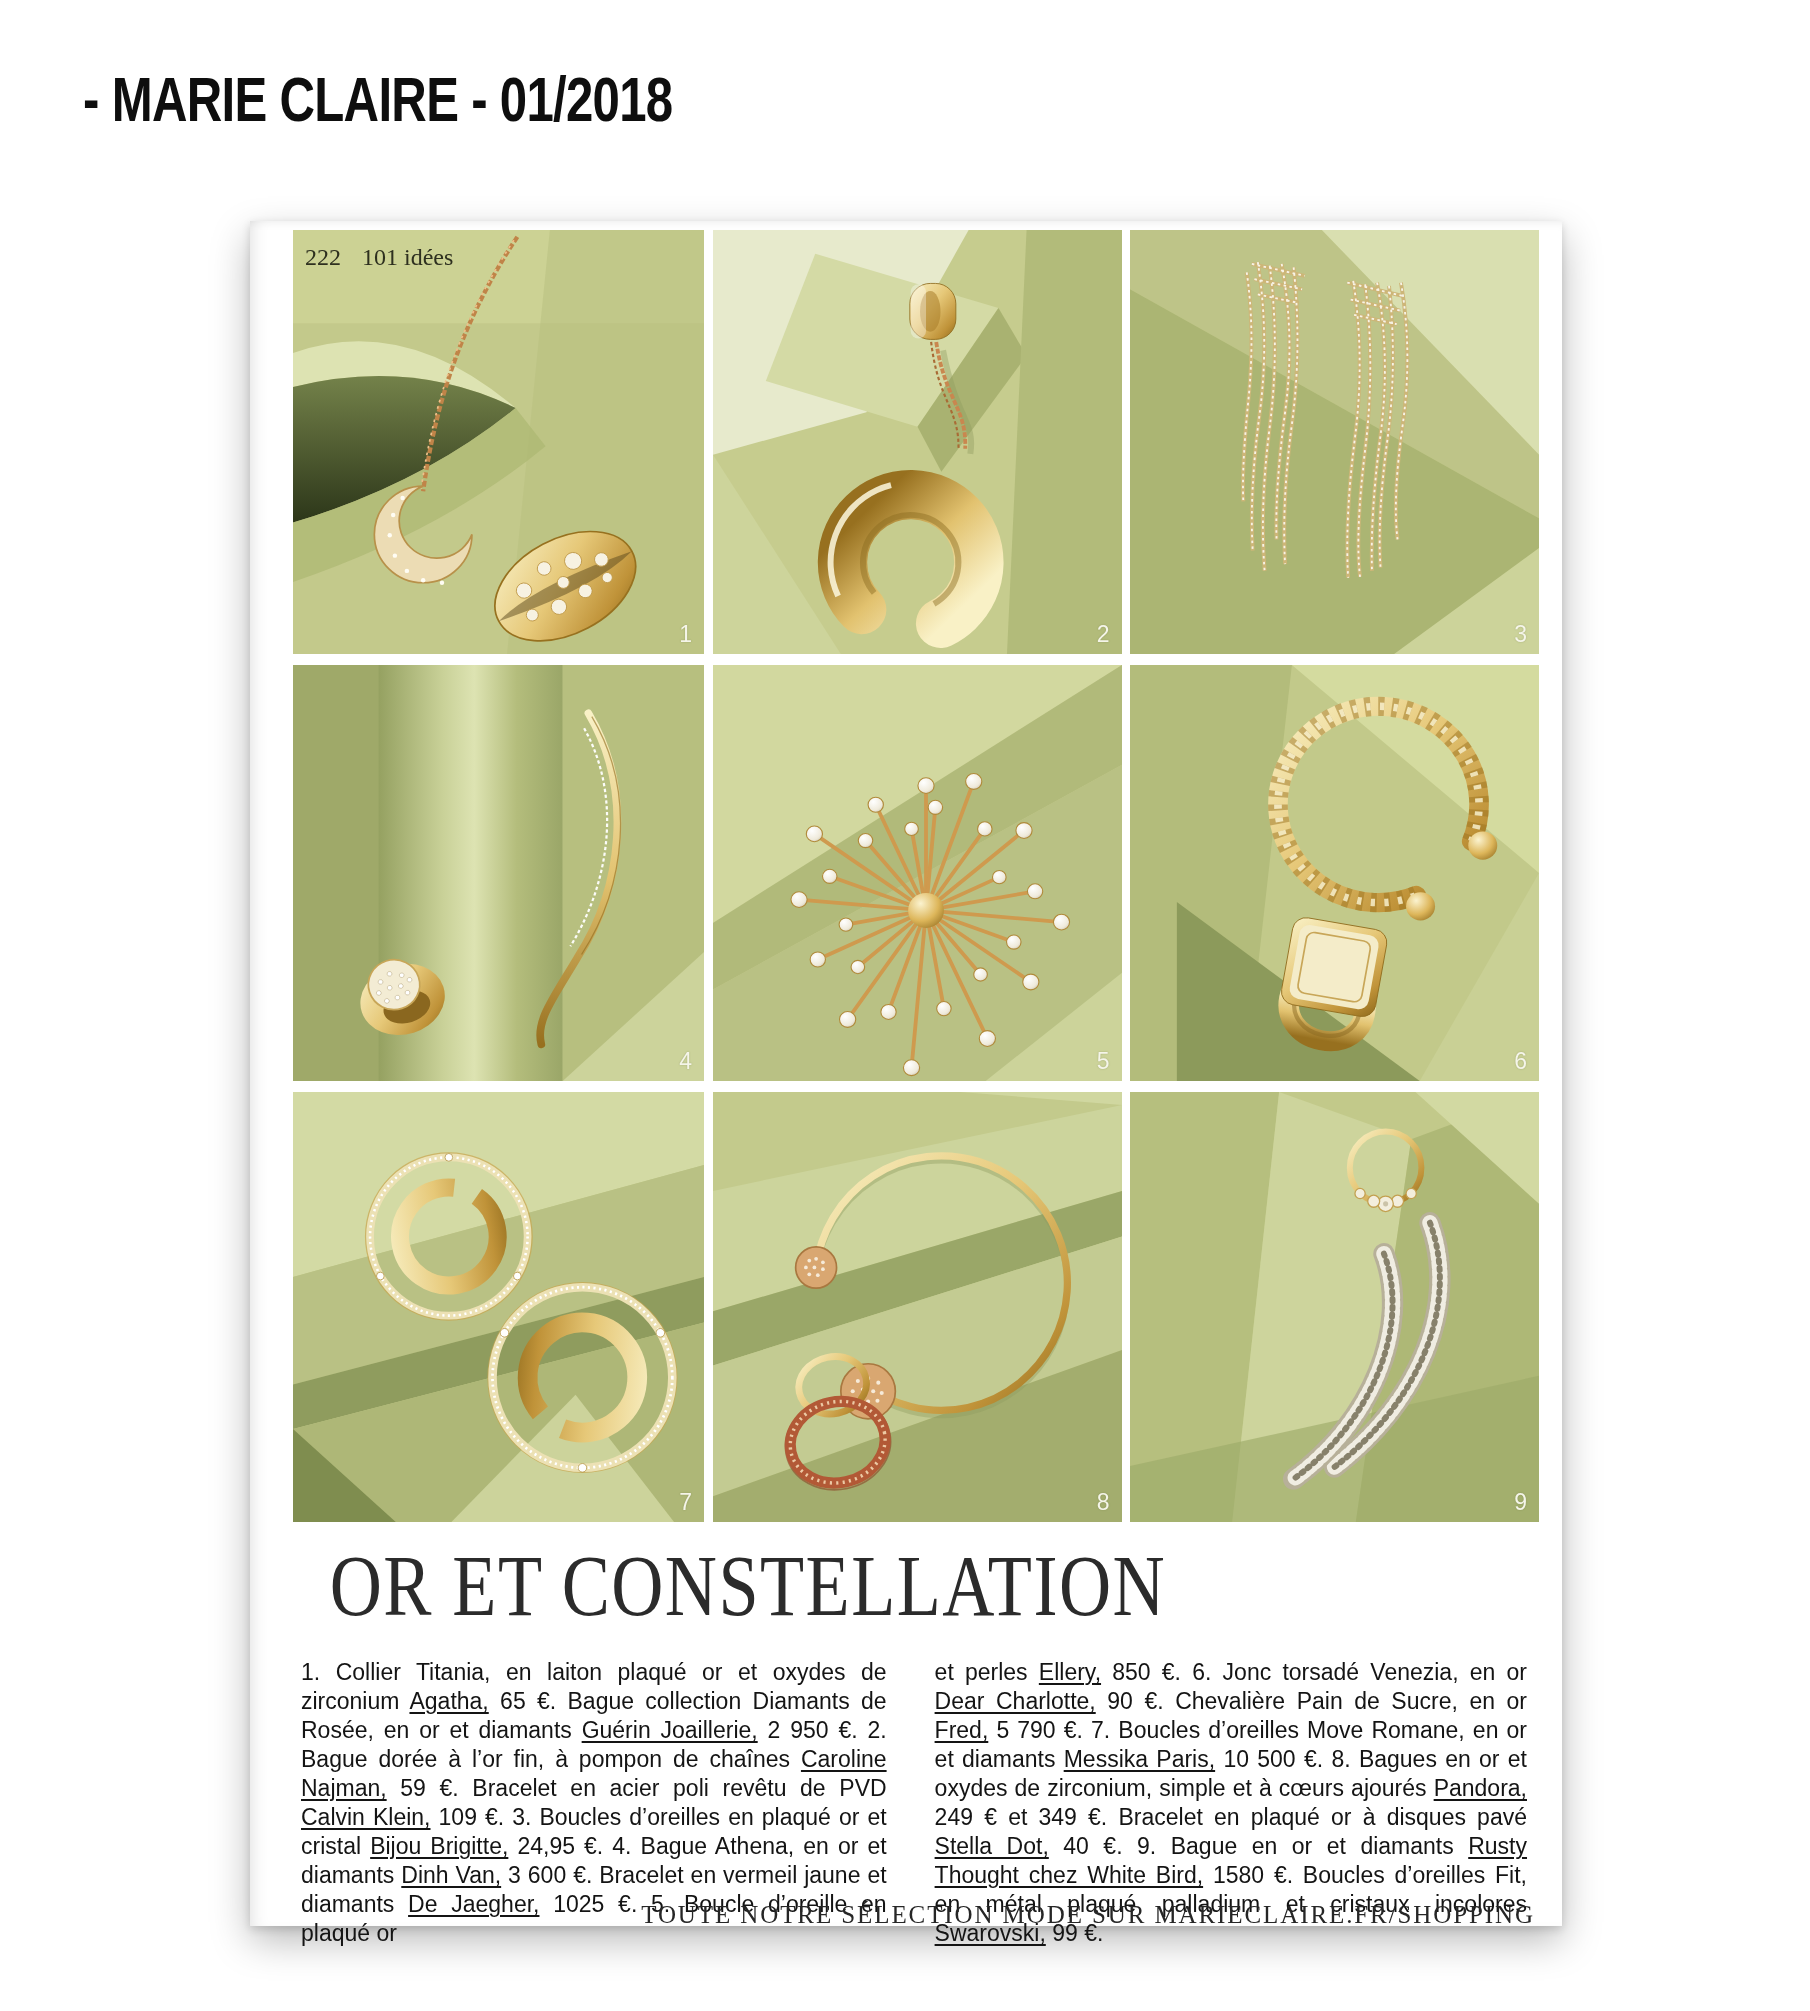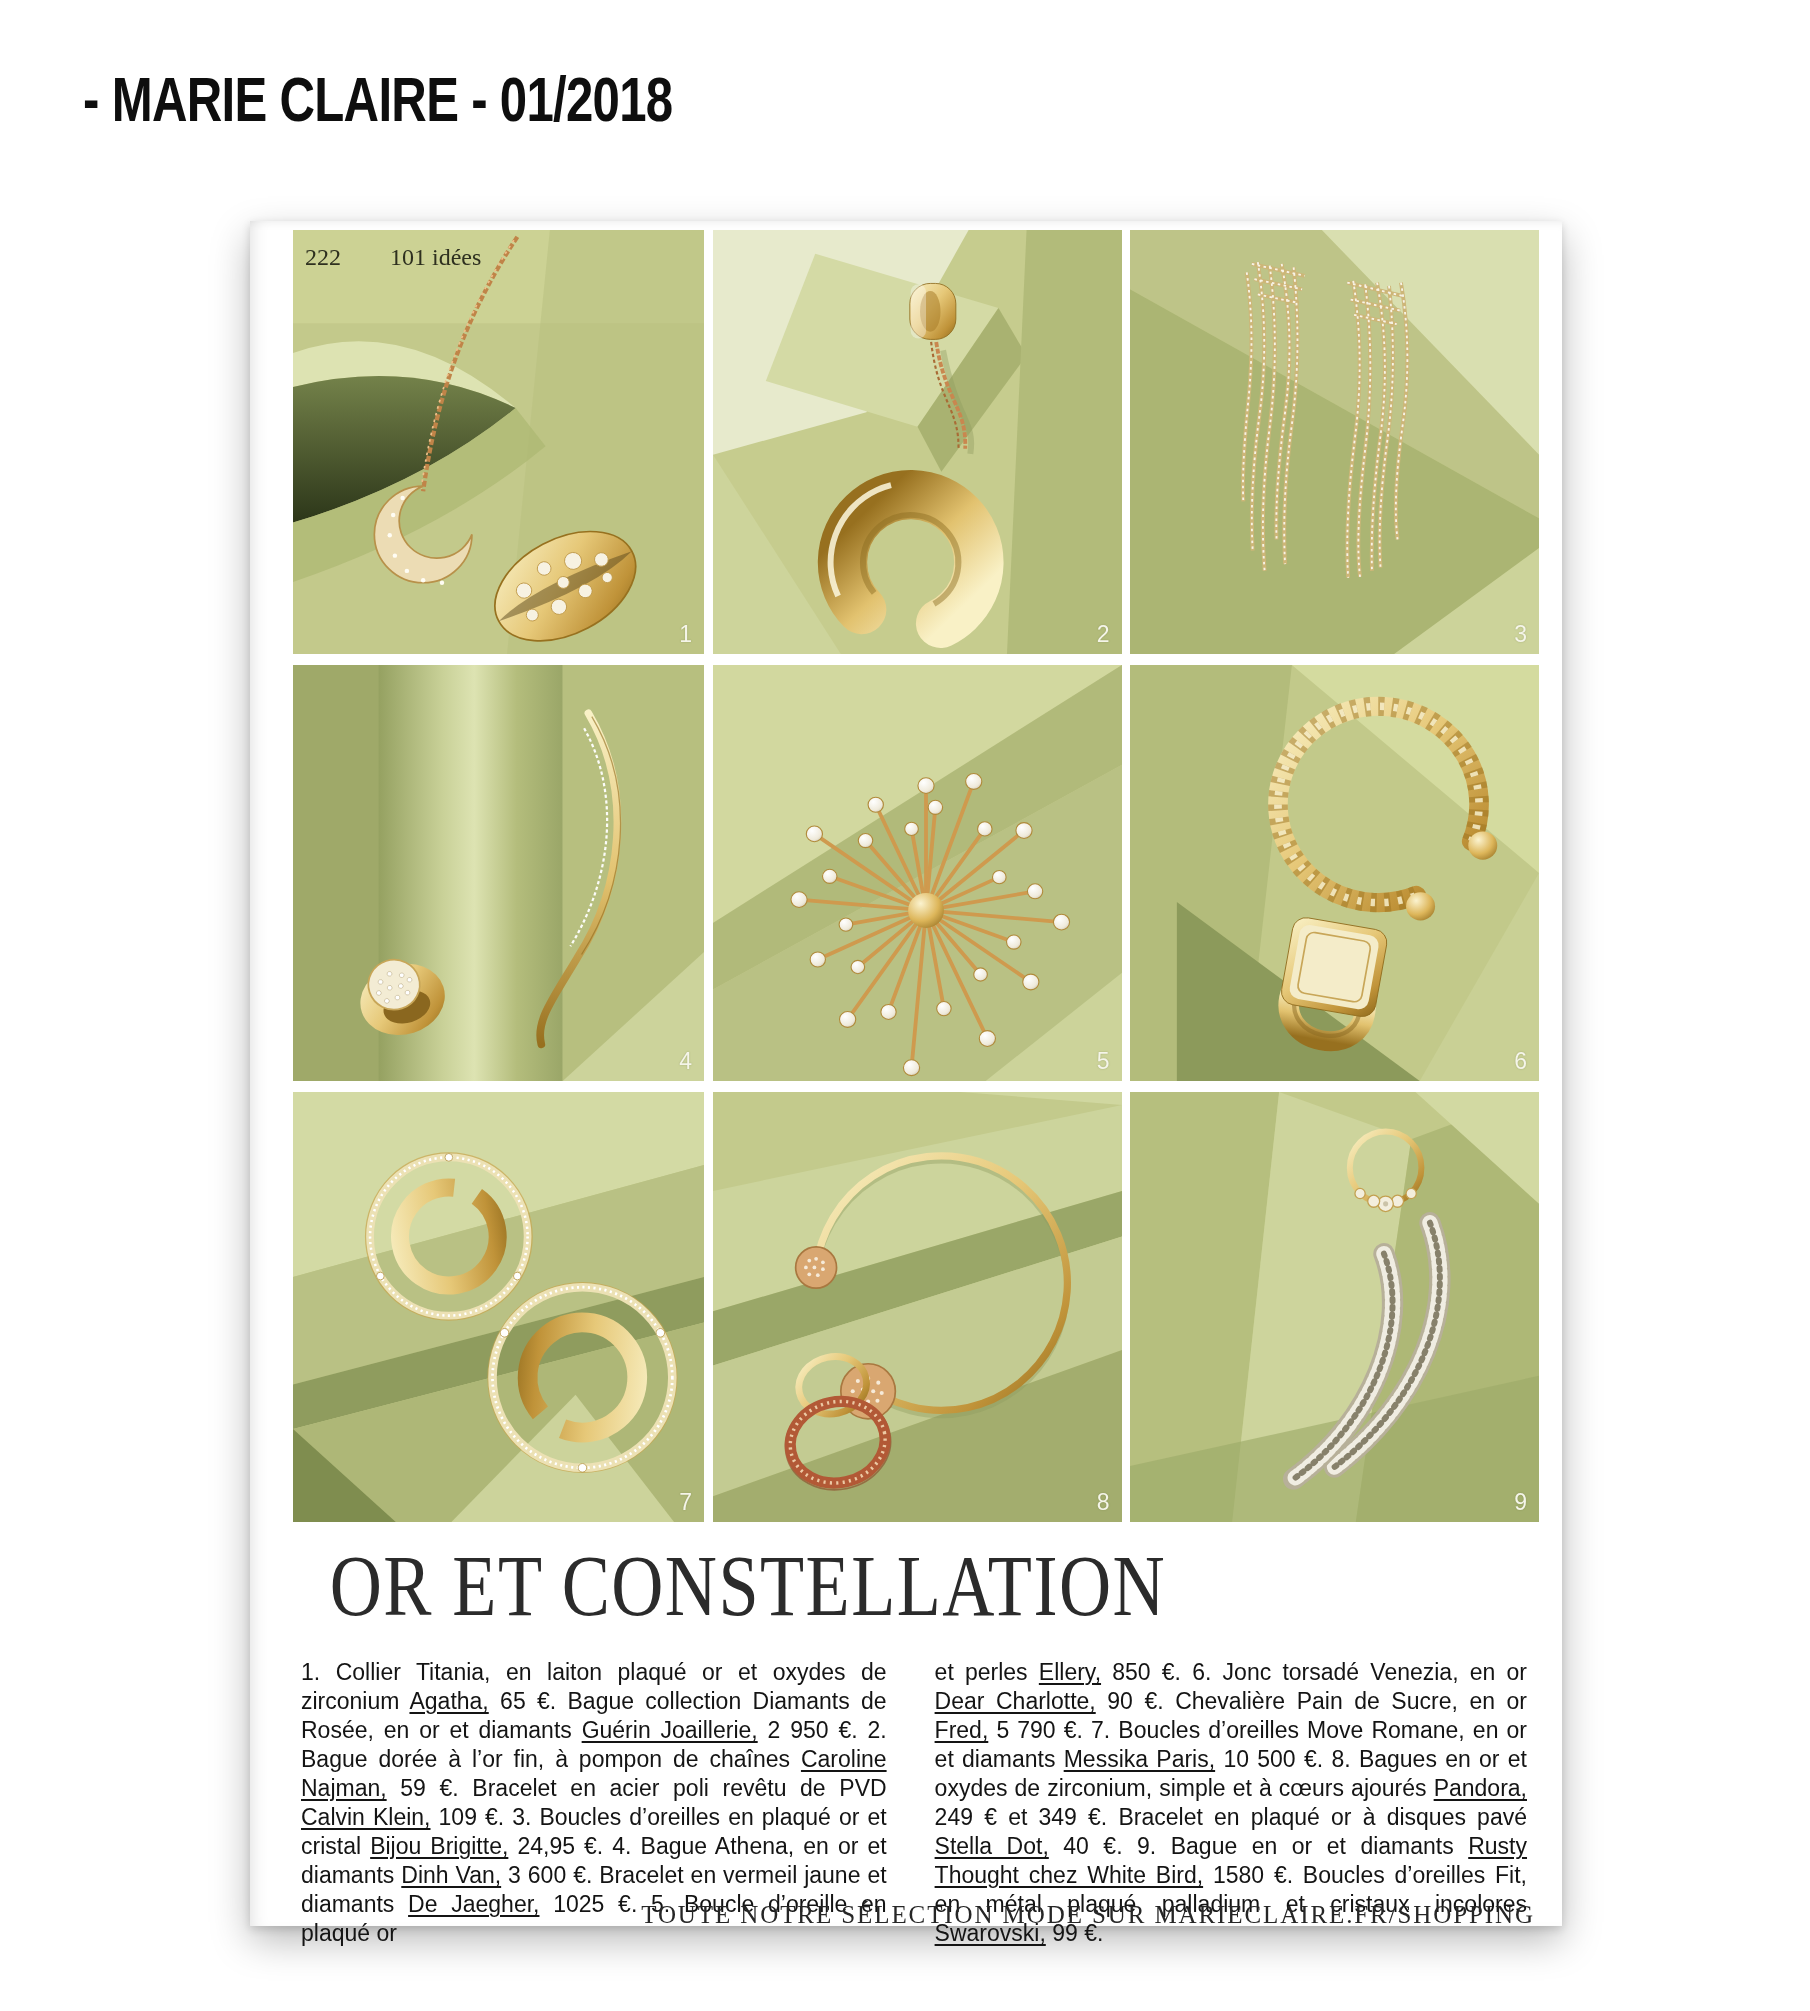--- a/index.html
+++ b/index.html
@@ -18,21 +18,21 @@
                    inset 0 10.2px 12px -10.2px rgba(0,0,0,.08);}
 
   
   .grid{position:absolute;left:43px;top:9.4px;width:1245px;display:grid;
         grid-template-columns:411px 409px 409px;grid-template-rows:424px 416px 430px;
         gap:11px 8.5px;}
   .cell{position:relative;overflow:hidden;background:#c3c98b;}
   .cell svg{position:absolute;inset:0;width:100%;height:100%;display:block;}
   .cellnum{position:absolute;right:12px;bottom:6.8px;font-size:23px;color:#f5f5e9;
         text-shadow:0 0 1.7px rgba(90,100,50,.4);}
-  .pagemeta{position:absolute;left:12px;top:13.6px;display:flex;gap:49px;
+  .pagemeta{position:absolute;left:12px;top:13.6px;display:flex;gap:21px;
         font-family:"Liberation Serif",serif;font-size:24px;color:#2e301f;z-index:2;align-items:flex-end;}
 
   
   .magtitle-wrap{position:absolute;top:1322px;left:0;width:100%;}
   .magtitle{display:inline-block;font-family:"Liberation Serif",serif;font-size:86px;
         line-height:1;letter-spacing:1.7px;color:#2b2b2b;transform:scaleX(.84);
         transform-origin:center;white-space:nowrap;}
 
   
   .captions{position:absolute;left:43px;top:1429px;width:1242px;display:flex;gap:32px;}

